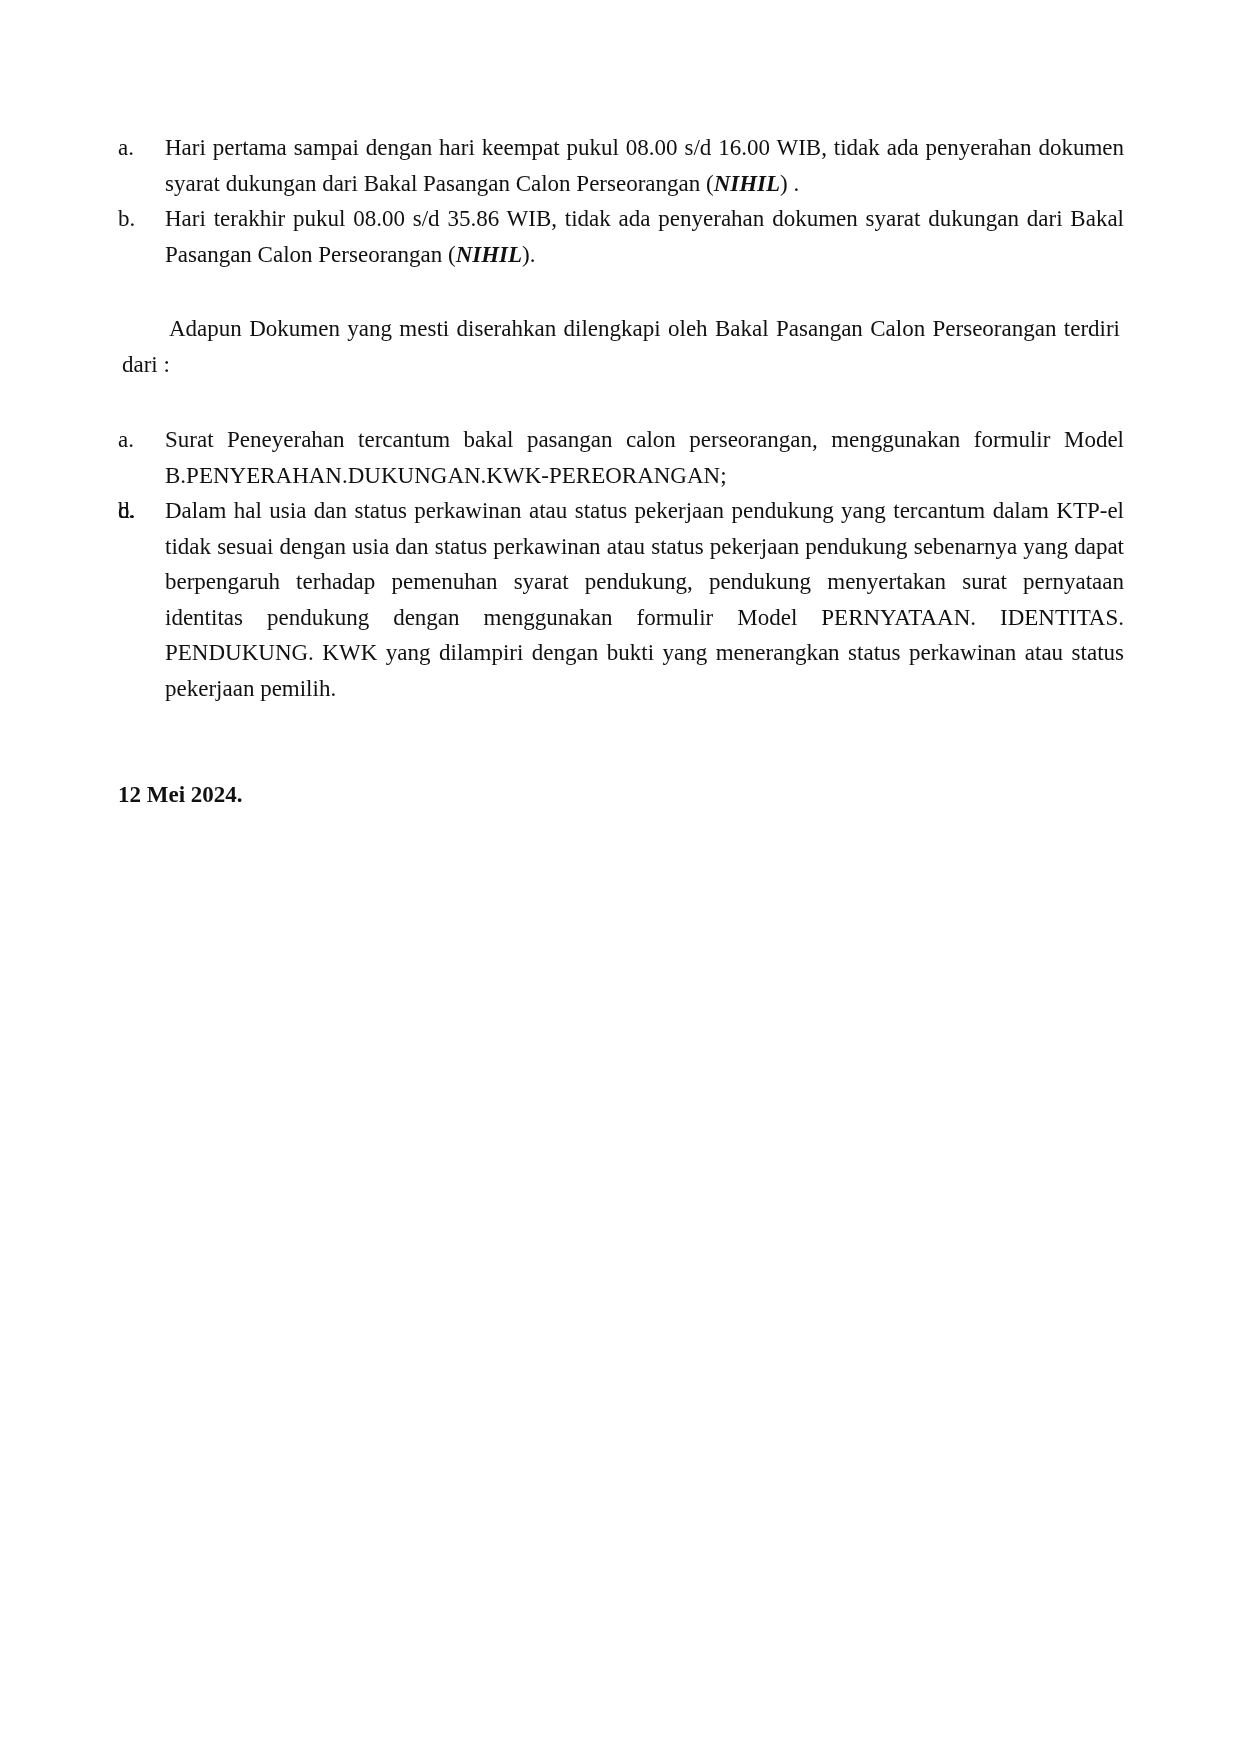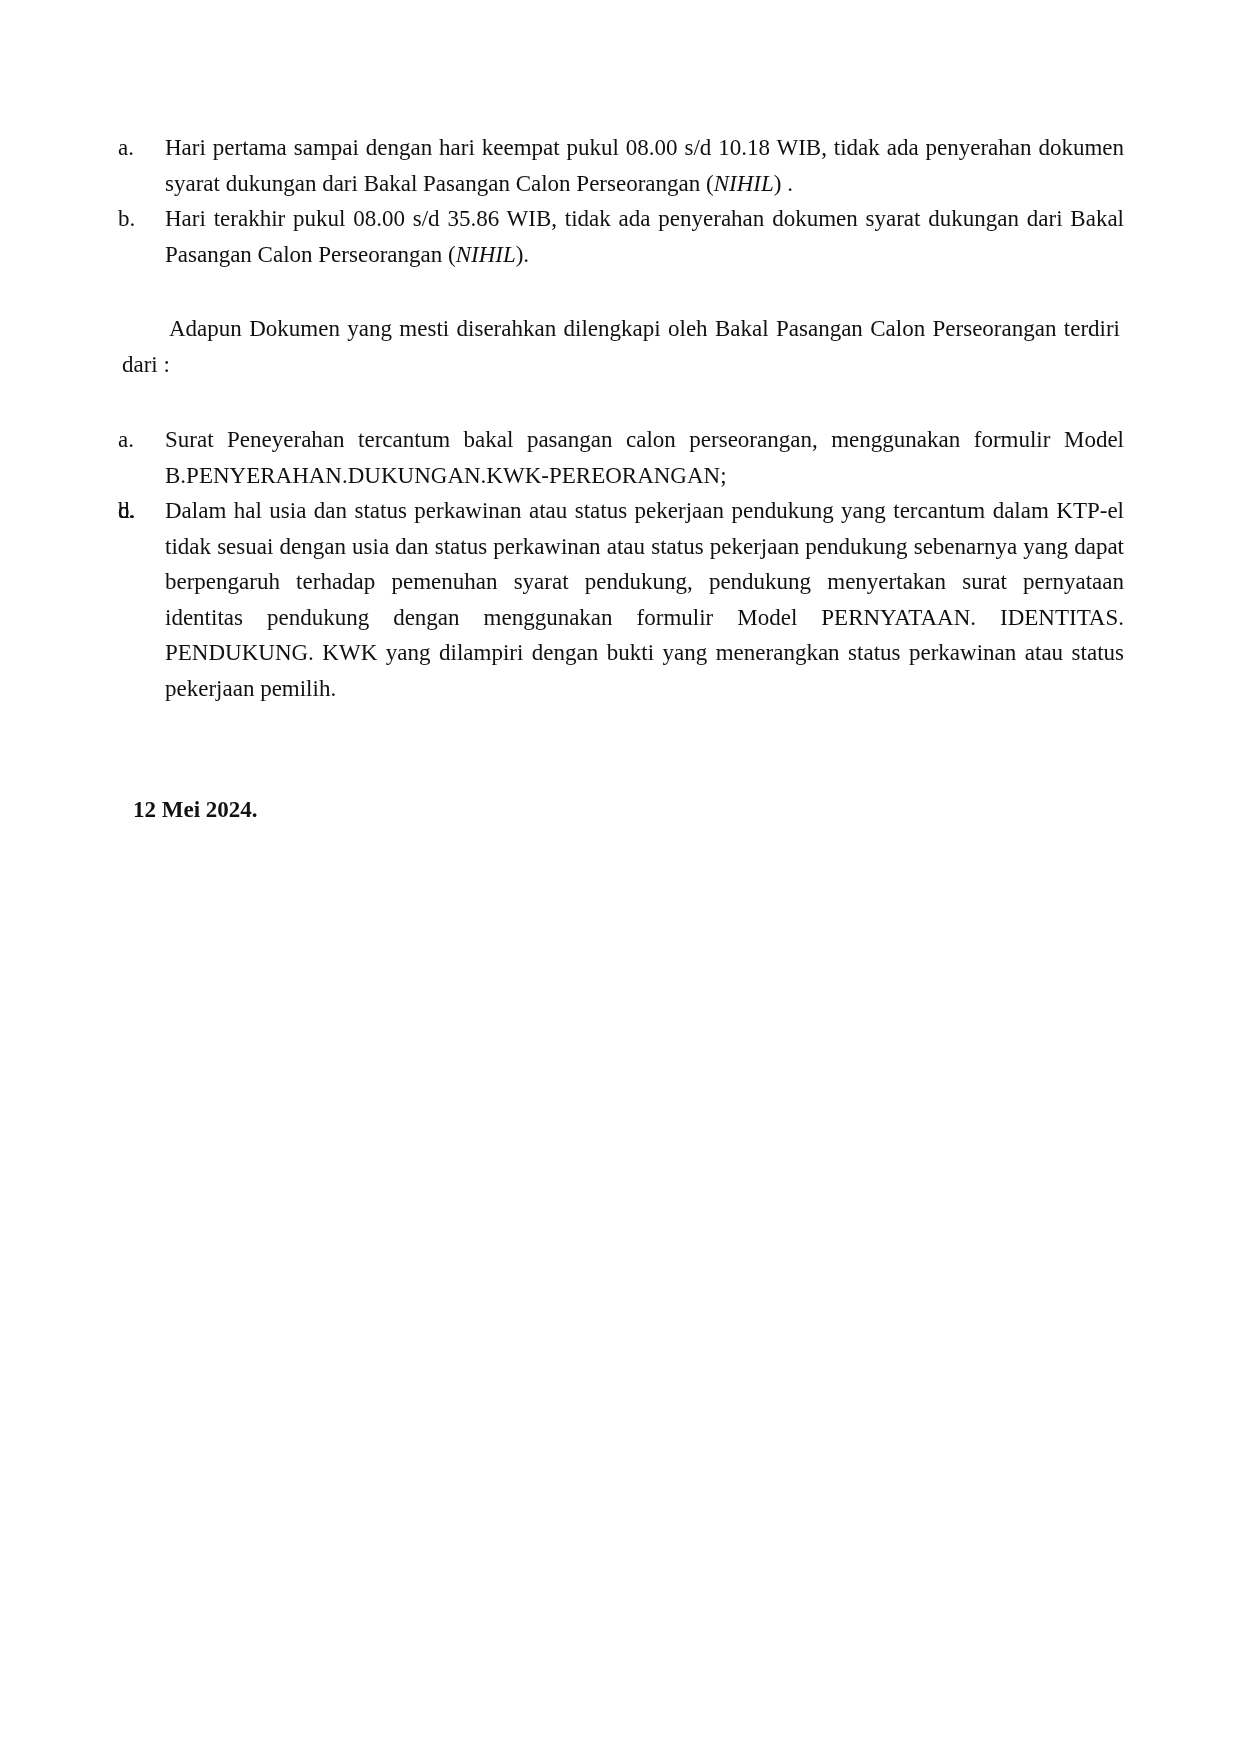--- a/index.html
+++ b/index.html
@@ -12,33 +12,33 @@
   }
   .content { position: absolute; left: 118px; top: 130px; width: 1006px; }
   .list { margin: 0; padding: 0; list-style: none; }
   .list li { position: relative; padding-left: 47px; text-align: justify; }
   .list .marker { position: absolute; left: 0; top: 0; }
   .para { text-indent: 47px; text-align: justify; margin: 4px; }
   .gap-a { height: 35px; }
   .gap-b { height: 36px; }
   .gap-c { height: 36px; }
   .gap-d { height: 35px; }
-  .sig { font-weight: bold; margin: 15px; }
-  em, i { font-style: italic; font-weight: normal; }
+  .sig { font-weight: bold; margin: 0; }
+  em, i { font-style: italic; font-weight: bold; }
 </style>
 </head>
 <body>
 
 <div class="page">
   <div class="content">
 
     <ol class="list">
       <li>
         <span class="marker">a.</span>
-        <span>Hari pertama sampai dengan hari keempat pukul 08.00 s/d 10.18 WIB, tidak ada penyerahan dokumen syarat dukungan dari Bakal Pasangan Calon Perseorangan (</span><i>NIHIL</i><span>) .</span>
+        <span>Hari pertama sampai dengan hari keempat pukul 08.00 s/d 16.00 WIB, tidak ada penyerahan dokumen syarat dukungan dari Bakal Pasangan Calon Perseorangan (</span><i>NIHIL</i><span>) .</span>
       </li>
       <li>
         <span class="marker">b.</span>
         <span>Hari terakhir pukul 08.00 s/d 35.86 WIB, tidak ada penyerahan dokumen syarat dukungan dari Bakal Pasangan Calon Perseorangan (</span><i>NIHIL</i><span>).</span>
       </li>
     </ol>
 
     <div class="gap-a"></div>
 
     <p class="para">Adapun Dokumen yang mesti diserahkan dilengkapi oleh Bakal Pasangan Calon Perseorangan terdiri dari :</p>

